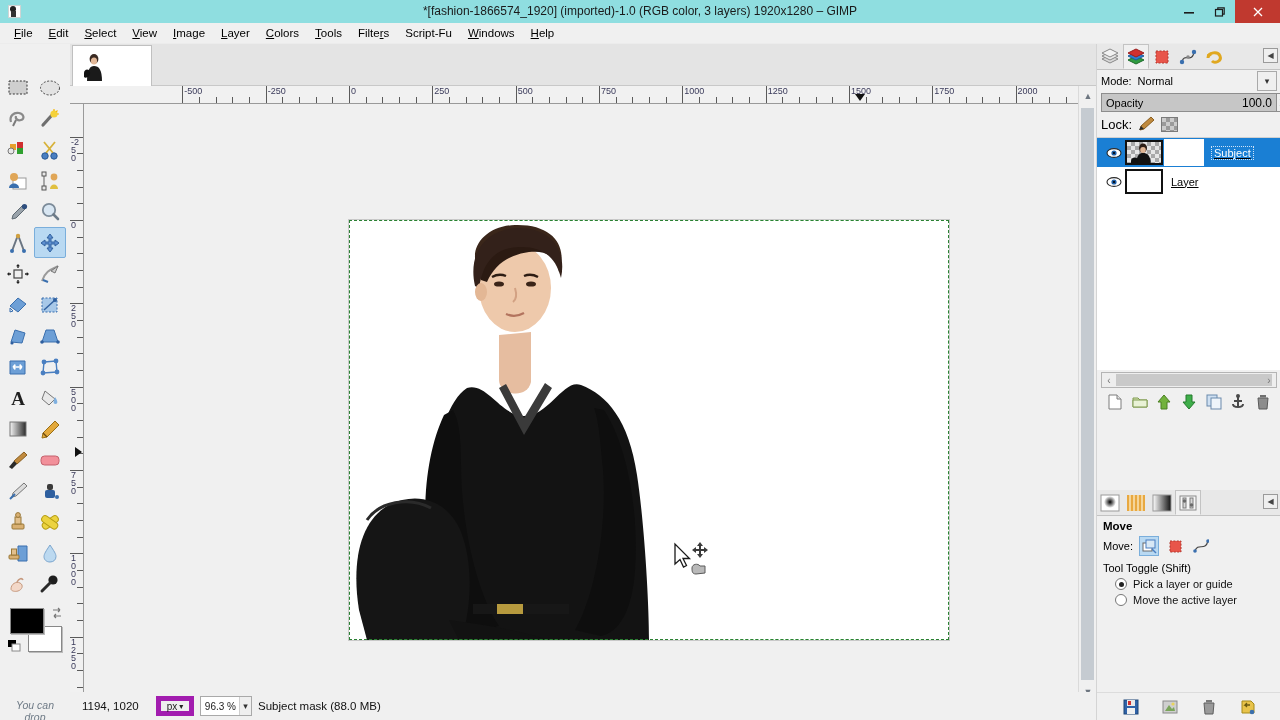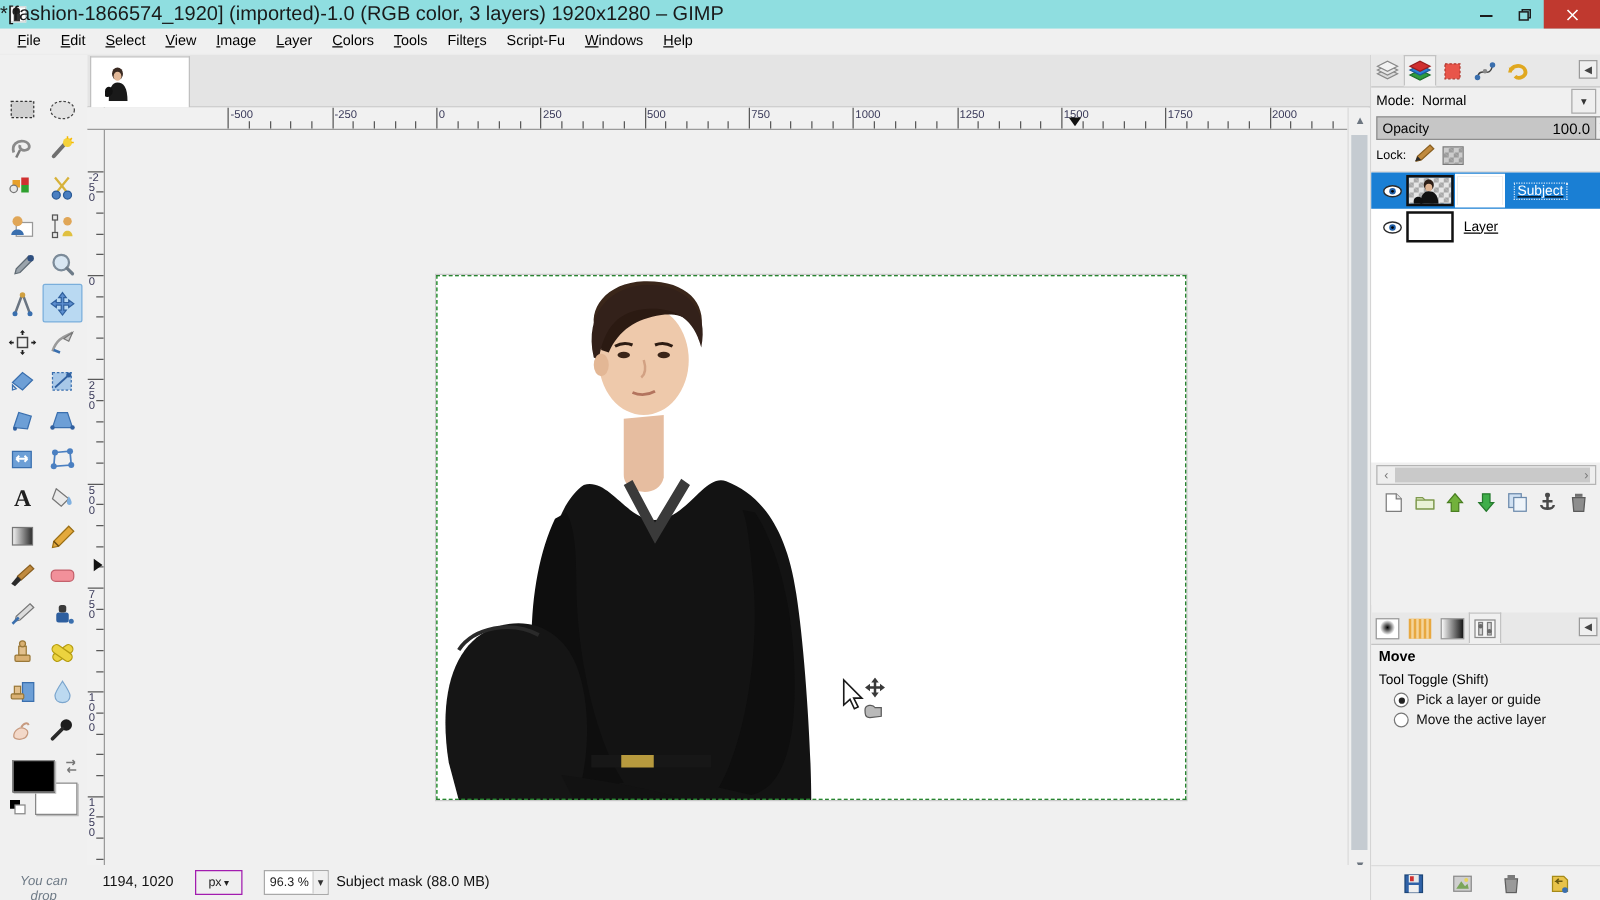--- a/index.html
+++ b/index.html
@@ -28,22 +28,22 @@
   }
   .titlebar .appicon .g::before {
     content:""; position: absolute; left: 1px; top: 0px;
     width: 6px; height: 6px; background: #222; border-radius: 50% 50% 40% 40%;
   }
   .titlebar .appicon .g::after {
     content:""; position: absolute; left: 2px; top: 5px;
     width: 5px; height: 6px; background: #333;
   }
   .title-text {
-    position: absolute; left: 0; right: 0; 
-    font-size: 16px; color: #1a1a1a; line-height: 23px;
+    position: absolute; left: 0; right: 0; text-align: center;
+    font-size: 12px; color: #1a1a1a; line-height: 23px;
     pointer-events: none;
   }
   .wincontrols { position: absolute; right: 0; top: 0; height: 23px; display: flex; }
   .wc {
     width: 31px; height: 23px; display: flex; align-items: center; justify-content: center;
     color: #1c1c1c; font-size: 12px;
   }
   .wc.close { background: #c0392f; color: #fff; width: 45px; }
   .wc svg { display:block; }
 
@@ -180,23 +180,23 @@
     display:flex; align-items:center; justify-content:center;
   }
 
   
   .statusbar {
     position: absolute; left: 70px; top: 692px; width: 1026px; height: 28px;
     background: #f0f0f0; display: flex; align-items: center; padding-left: 12px;
   }
   .pos { font-size: 11.5px; color: #111; width: 74px; }
   .unitsel {
-    width: 38px; height: 20px; border: 1px solid #a21caf; background: #efefef;
+    width: 38px; height: 20px; border: 5px solid #a21caf; background: #efefef;
     display: flex; align-items: center; justify-content: center; gap: 2px;
-    font-size: 10px; color: #222; margin-right: 17px;
+    font-size: 10px; color: #222; margin-right: 6px;
   }
   .zoomsel {
     width: 52px; height: 20px; border: 1px solid #a9a9a9; background: #fff;
     display: flex; align-items: center; font-size: 10px; color: #222;
   }
   .zoomsel .val { flex: 1; text-align: right; padding-right: 3px; }
   .zoomsel .arrow { width: 12px; text-align: center; color:#333; font-size: 9px;
                     border-left: 1px solid #cfcfcf; background:#efefef; height:100%;
                     display:flex; align-items:center; justify-content:center;}
   .statustext { font-size: 11.5px; color: #111; margin-left: 6px; }
@@ -225,21 +225,21 @@
                font-size:9px;color:#333;}
   .opacityrow { display:flex; align-items:center; height: 19px; margin: 1px 4px 0 4px;
                 border: 1px solid #8d8d8d; background: #c6c6c6; position: relative; }
   .opacityrow .lbl { font-size: 11px; padding-left: 4px; color:#000; }
   .opacityrow .val { margin-left: auto; font-size: 12px; padding-right: 4px; color:#000; }
   .spin { position:absolute; right:-11px; top:-1px; width: 11px; height: 19px;
           border:1px solid #8d8d8d; background:#ededed; display:flex; flex-direction:column; }
   .spin div { flex:1; display:flex;align-items:center;justify-content:center; font-size:6px; color:#444;}
 
   .lockrow { display:flex; align-items:center; gap:6px; height: 22px; padding: 2px 4px 0 4px; }
-  .lockrow .lbl { font-size: 10px; }
+  .lockrow .lbl { font-size: 13px; }
   .checkerbox { width: 17px; height: 15px;
     background-image:
       linear-gradient(45deg,#9a9a9a 25%,transparent 25%,transparent 75%,#9a9a9a 75%),
       linear-gradient(45deg,#9a9a9a 25%,#ccc 25%,#ccc 75%,#9a9a9a 75%);
     background-size: 8px 8px; background-position: 0 0, 4px 4px;
     border: 1px solid #7a7a7a;
   }
 
   .layerlist { position: relative; margin-top: 3px; background: #fff; height: 233px;
                border-top: 1px solid #d0d0d0; }
@@ -1033,20 +1033,42 @@
               <rect x="12" y="4" width="3" height="10" fill="#d8d8d8" stroke="#7a7a7a"></rect>
               <circle cx="6.5" cy="7" r="1.8" fill="#6a6a6a"></circle>
               <circle cx="13.5" cy="11" r="1.8" fill="#6a6a6a"></circle>
             </svg>
         </div>
         <div class="dmenu">◀</div>
       </div>
 
       <div class="toolname">Move</div>
 
+      <div class="moverow2">
+        <span class="lbl">Move:</span>
+        <span class="mbtn on">
+          <svg width="16" height="16">
+              <rect x="2" y="5" width="9" height="8" fill="#fff" stroke="#6a6a6a"></rect>
+              <rect x="5" y="2" width="9" height="8" fill="#d8e8f5" stroke="#4a7fc1"></rect>
+              <path d="M11 11 l4 4" stroke="#4a7fc1" stroke-width="1.5"></path>
+            </svg>
+        </span>
+        <span class="mbtn">
+          <svg width="16" height="16">
+              <rect x="3" y="3" width="11" height="11" fill="#e8554a" stroke="#b03a30" stroke-dasharray="2 1.4"></rect>
+            </svg>
+        </span>
+        <span class="mbtn">
+          <svg width="16" height="16">
+              <path d="M2 13 C5 4 12 14 15 3" stroke="#444" fill="none" stroke-width="1.2"></path>
+              <circle cx="2" cy="13" r="1.8" fill="#3a6fae"></circle>
+              <circle cx="15" cy="3" r="1.8" fill="#3a6fae"></circle>
+            </svg>
+        </span>
+      </div>
 
       <div class="toggletitle">Tool Toggle  (Shift)</div>
 
       <div class="radiorow">
         <span class="radio on"></span>
         <span class="lbl">Pick a layer or guide</span>
       </div>
       <div class="radiorow">
         <span class="radio"></span>
         <span class="lbl">Move the active layer</span>

